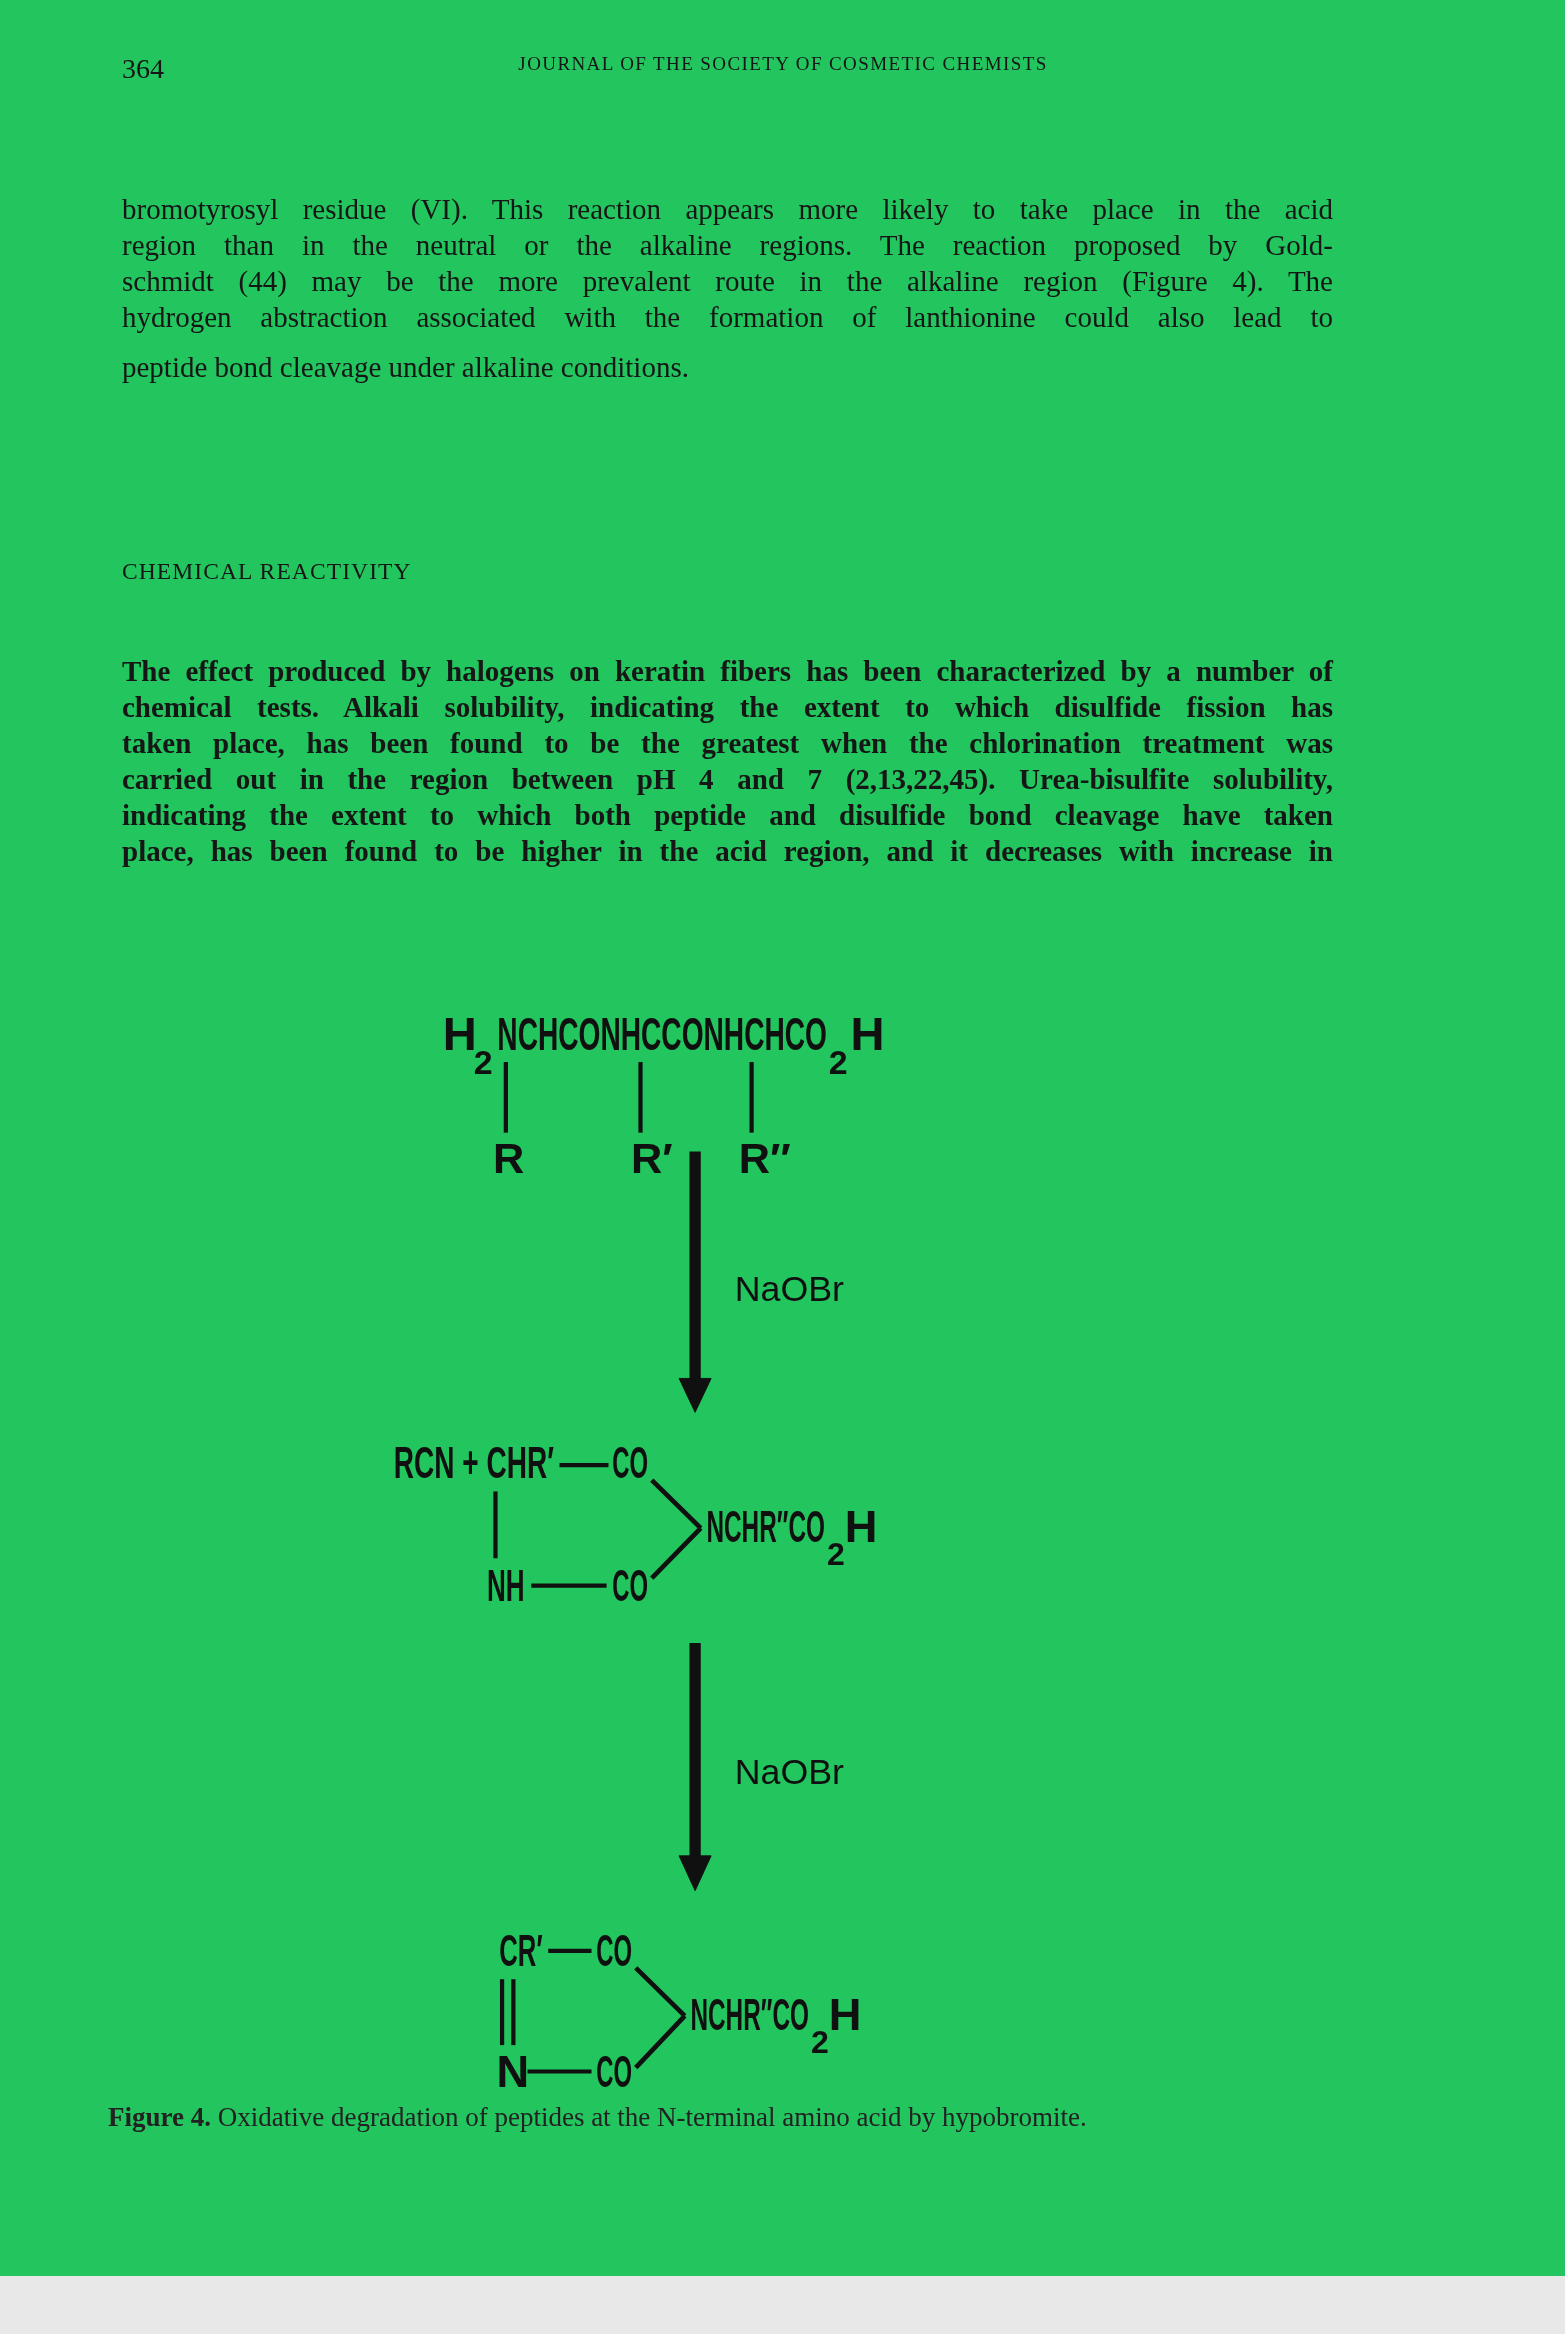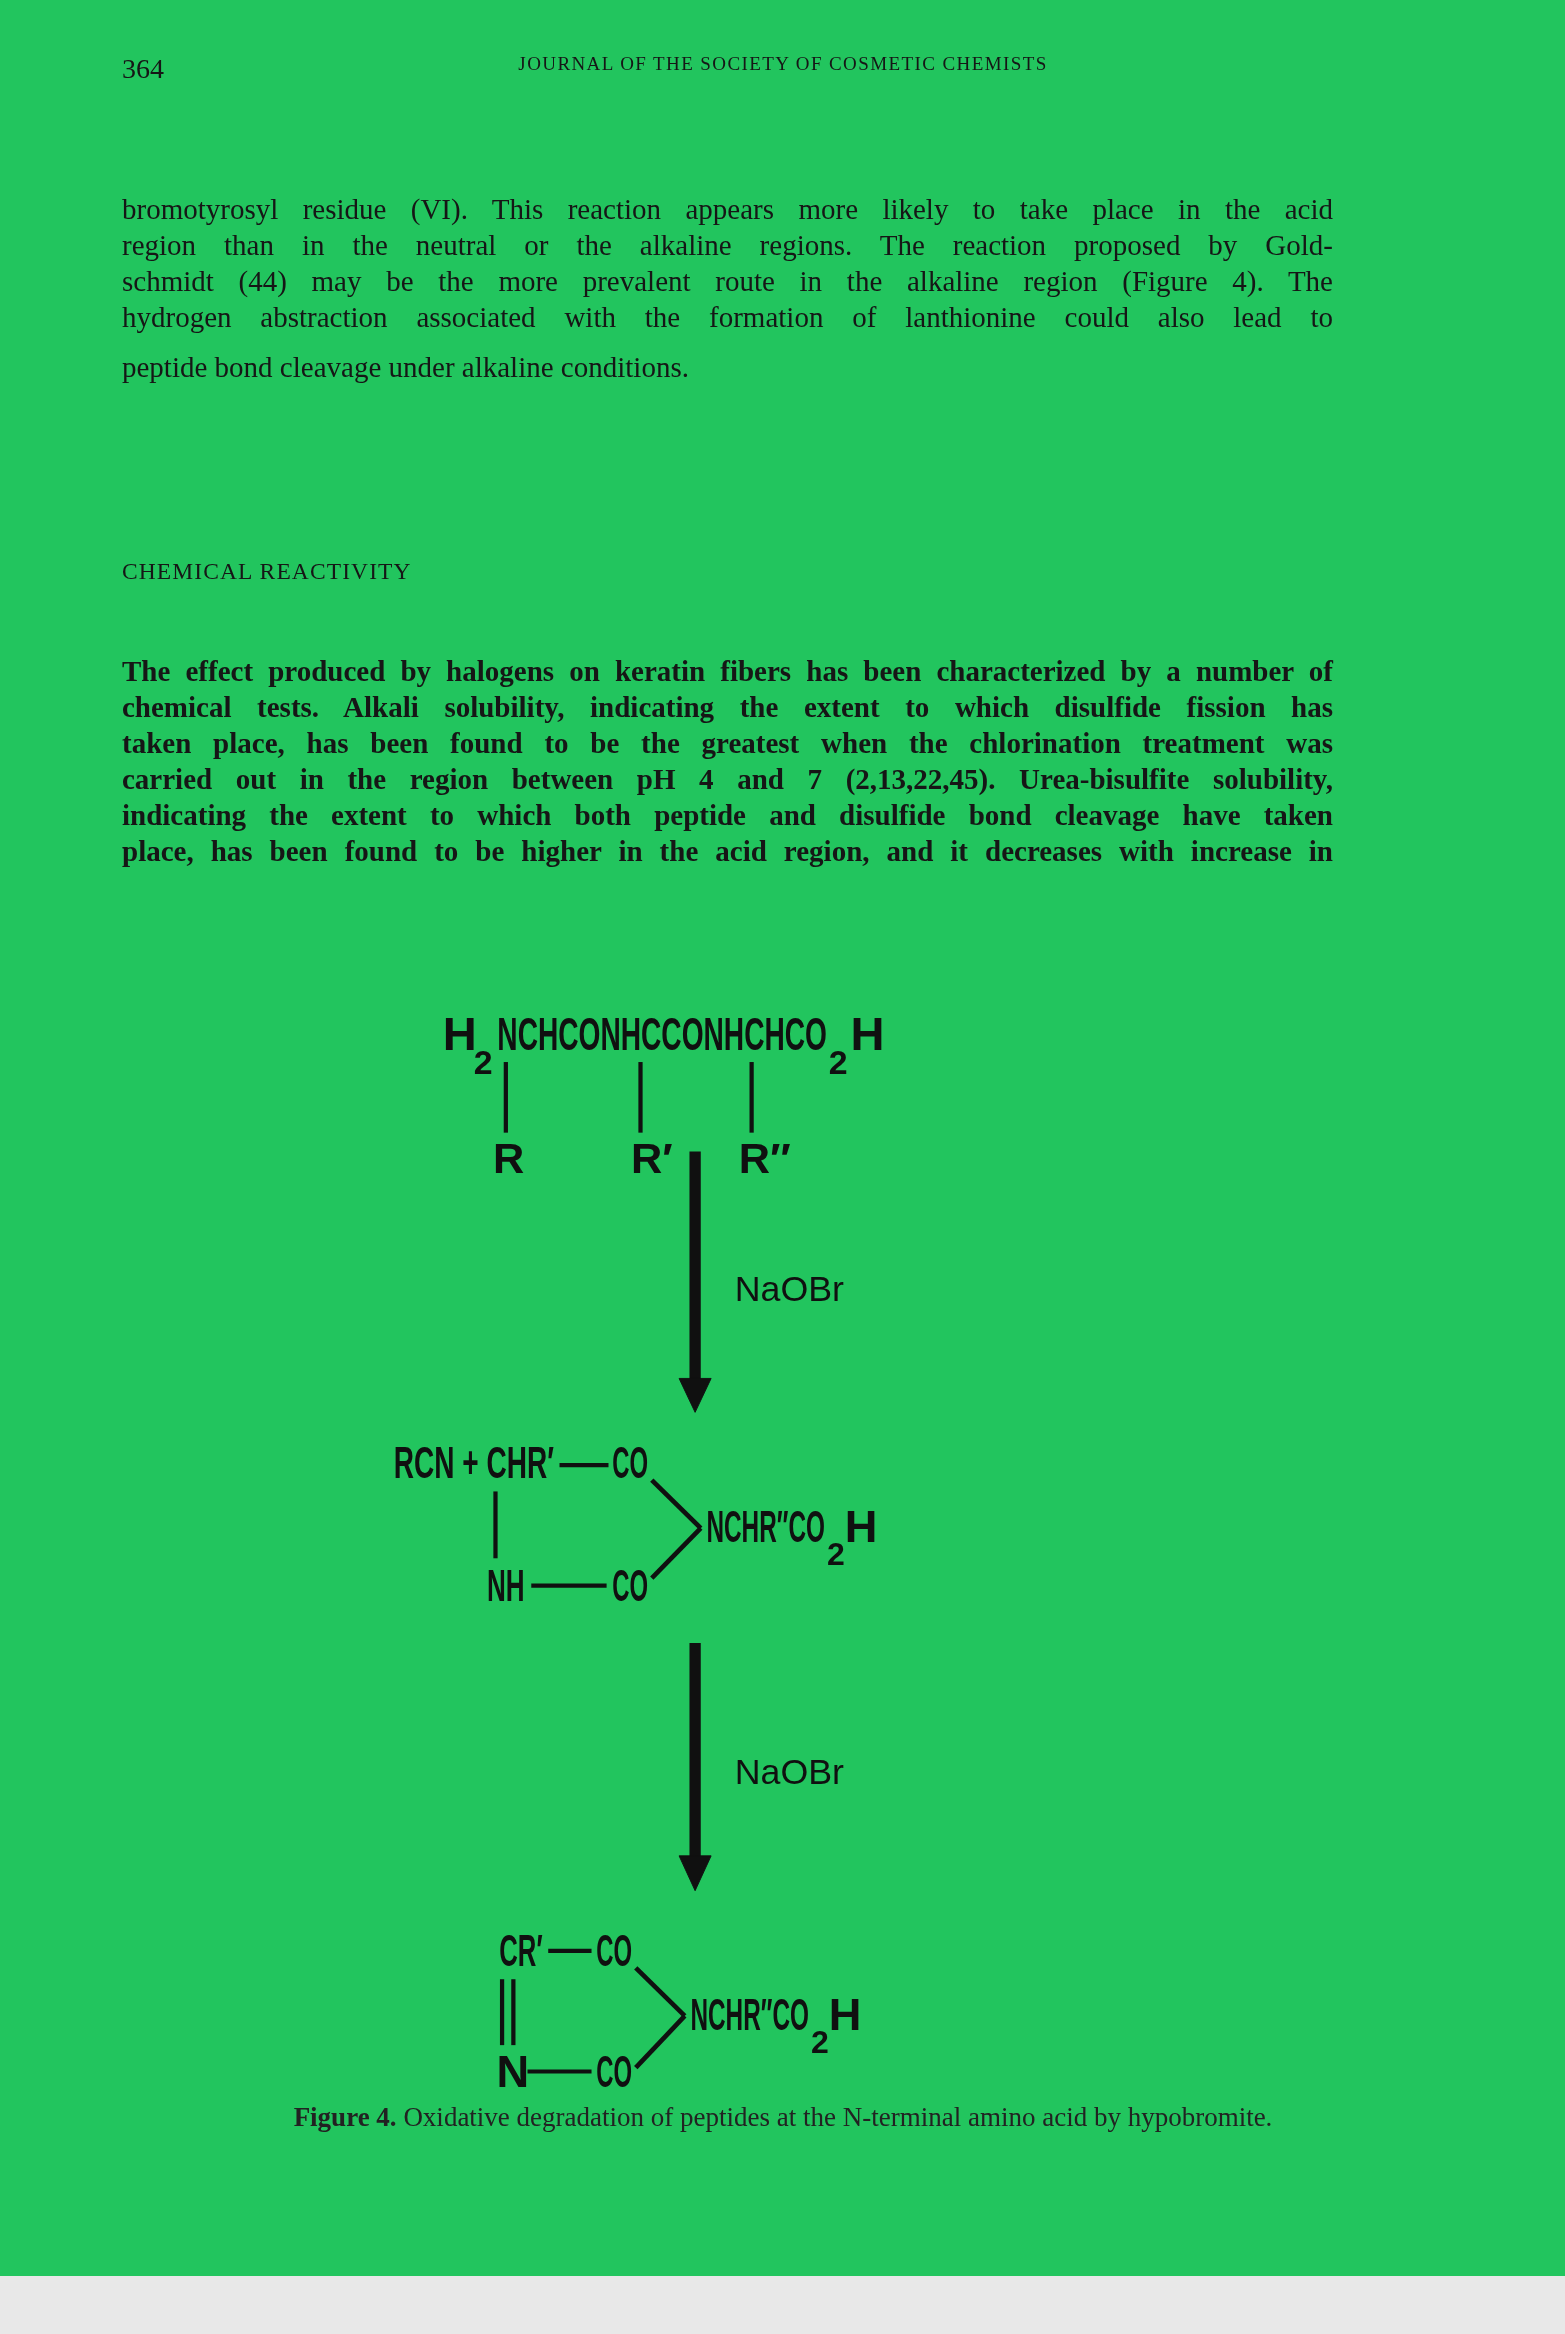--- a/index.html
+++ b/index.html
@@ -38,21 +38,21 @@
   .figsvg{position:absolute;left:358px;top:979px;}
   .figsvg text{
     font-family:"Liberation Sans", sans-serif;
     font-weight:bold;fill:#101010;
   }
   .figsvg text.reagent{font-weight:normal;font-size:38px;}
   .figsvg line, .figsvg polygon{stroke:#101010;}
   .figsvg polygon{fill:#101010;stroke-width:1;}
   .caption{
     position:absolute;left:108px;width:1350px;top:2100px;
-    text-align:center;font-size:27px;line-height:34px;color:#222;
+    font-size:27px;line-height:34px;color:#222;
   }
   .caption .cap-label{font-weight:bold;}
 </style>
 </head>
 <body>
 
 <div class="page">
 
   <div class="pagehead">
     <span class="pagenum">364</span>

